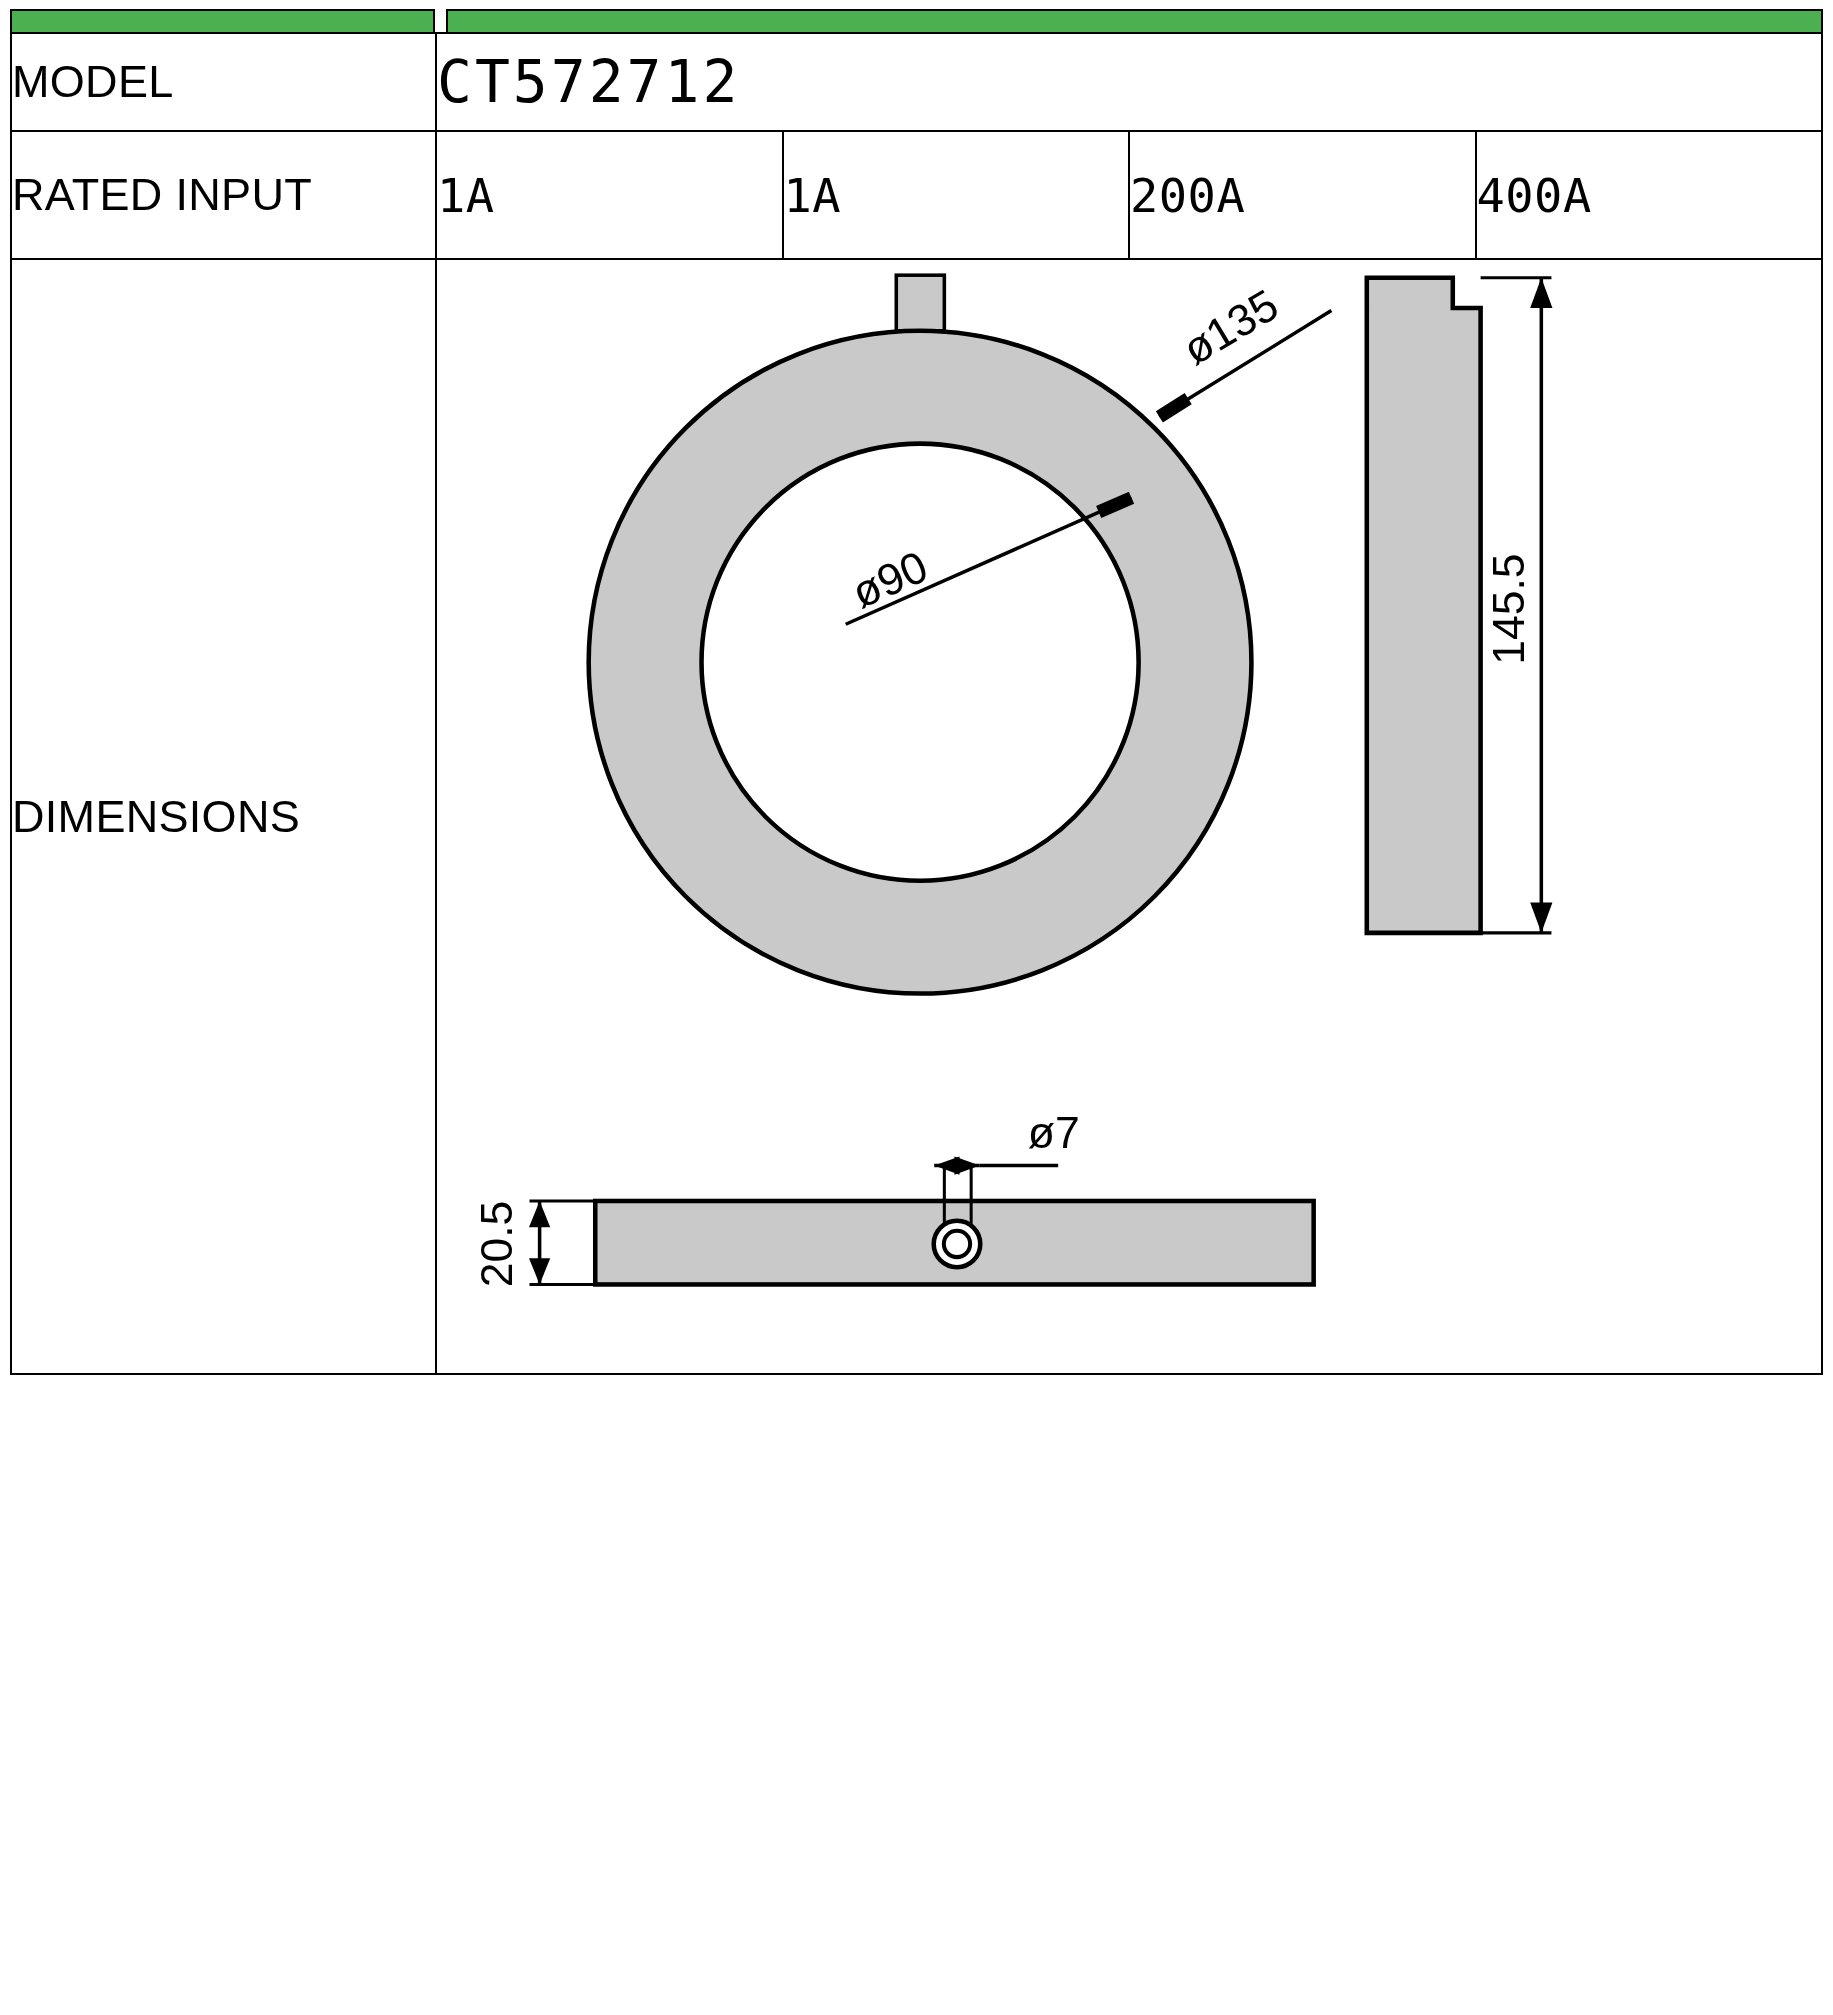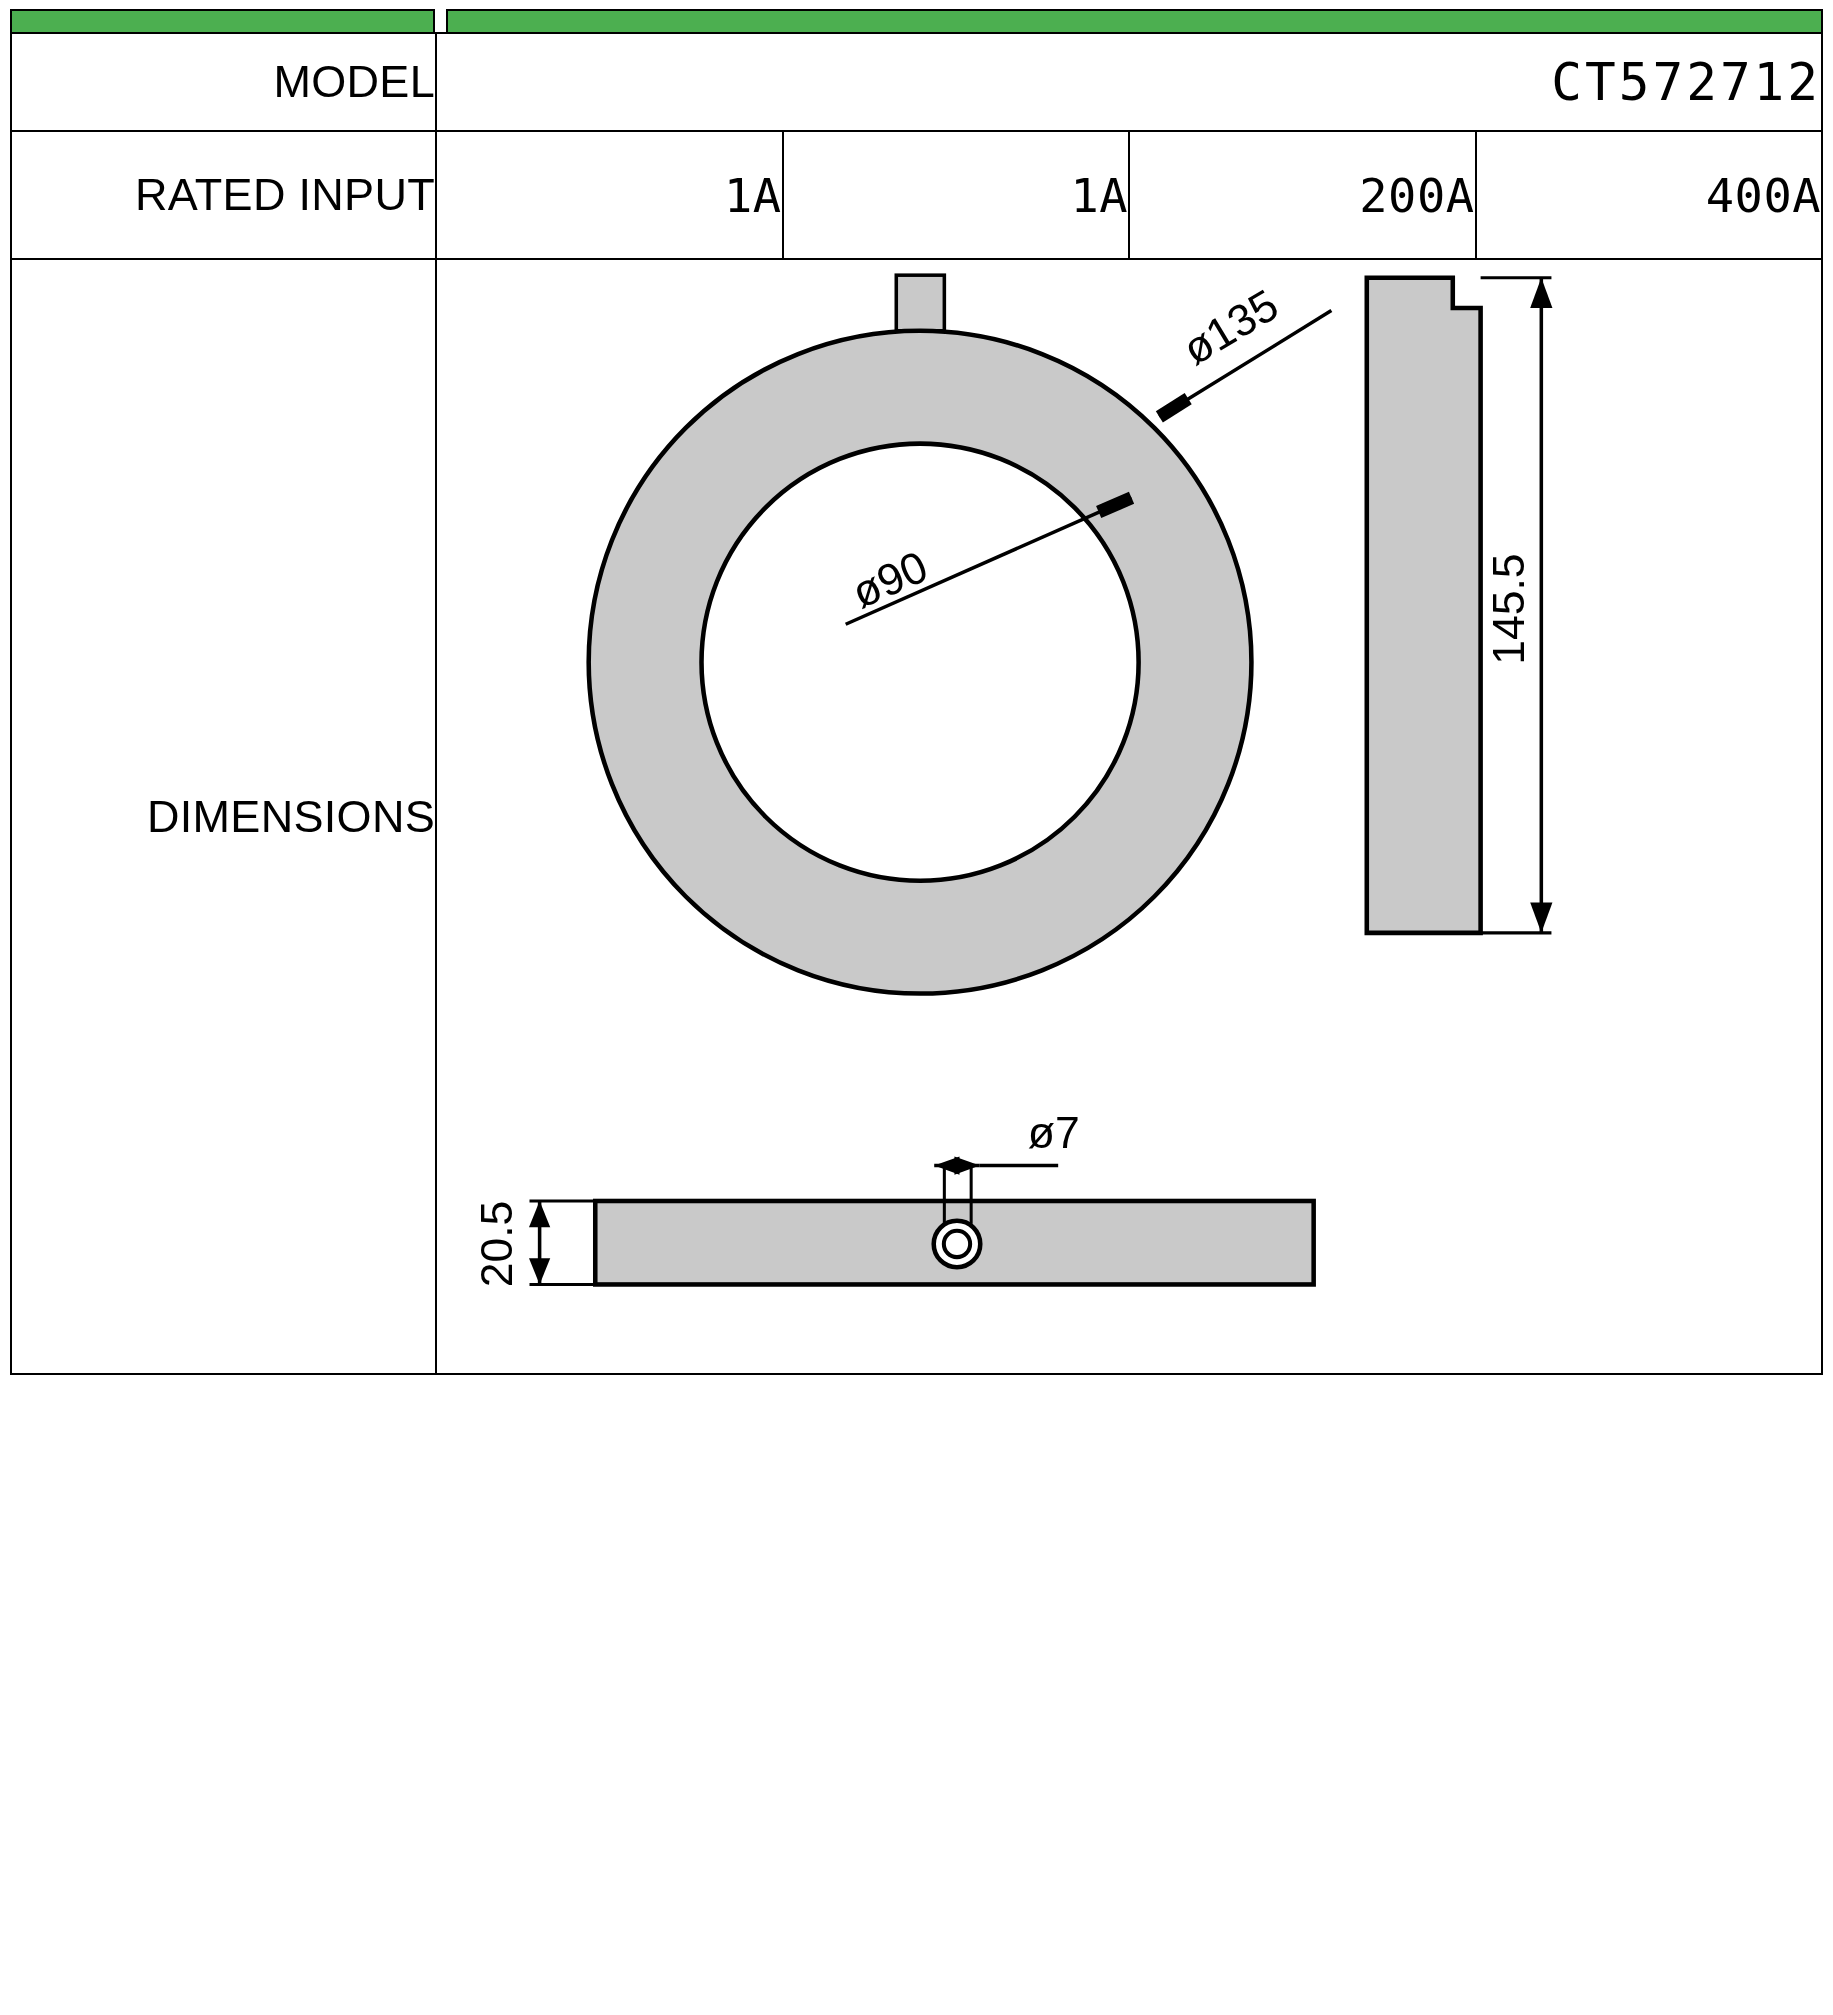--- a/index.html
+++ b/index.html
@@ -43,40 +43,40 @@
     border-bottom: none;
     box-sizing: border-box;
   }
   table.spec {
     border-collapse: collapse;
     width: 100%;
     table-layout: fixed;
   }
   table.spec td {
     border: 2.5px solid #000000;
-    text-align: right;
+    text-align: left;
     vertical-align: middle;
     padding: 0;
   }
   td.label {
     width: 425px;
     text-align: left;
     padding-left: 13px;
     font-size: 45px;
     font-family: "Liberation Sans", sans-serif;
     letter-spacing: 0.3px;
   }
   td.value {
     font-family: "DejaVu Sans Mono", monospace;
     font-size: 47px;
     letter-spacing: 0.5px;
   }
   td.model {
     font-family: "DejaVu Sans Mono", monospace;
-    font-size: 51px;
+    font-size: 58px;
     letter-spacing: 3px;
   }
   tr.r-model td { height: 96px; }
   tr.r-data td { height: 126px; margin-left: 45px; }
   tr.r-dim td { height: 1113px; }
   td.dimcell {
     padding: 0;
     vertical-align: top;
   }
   .dimwrap {

